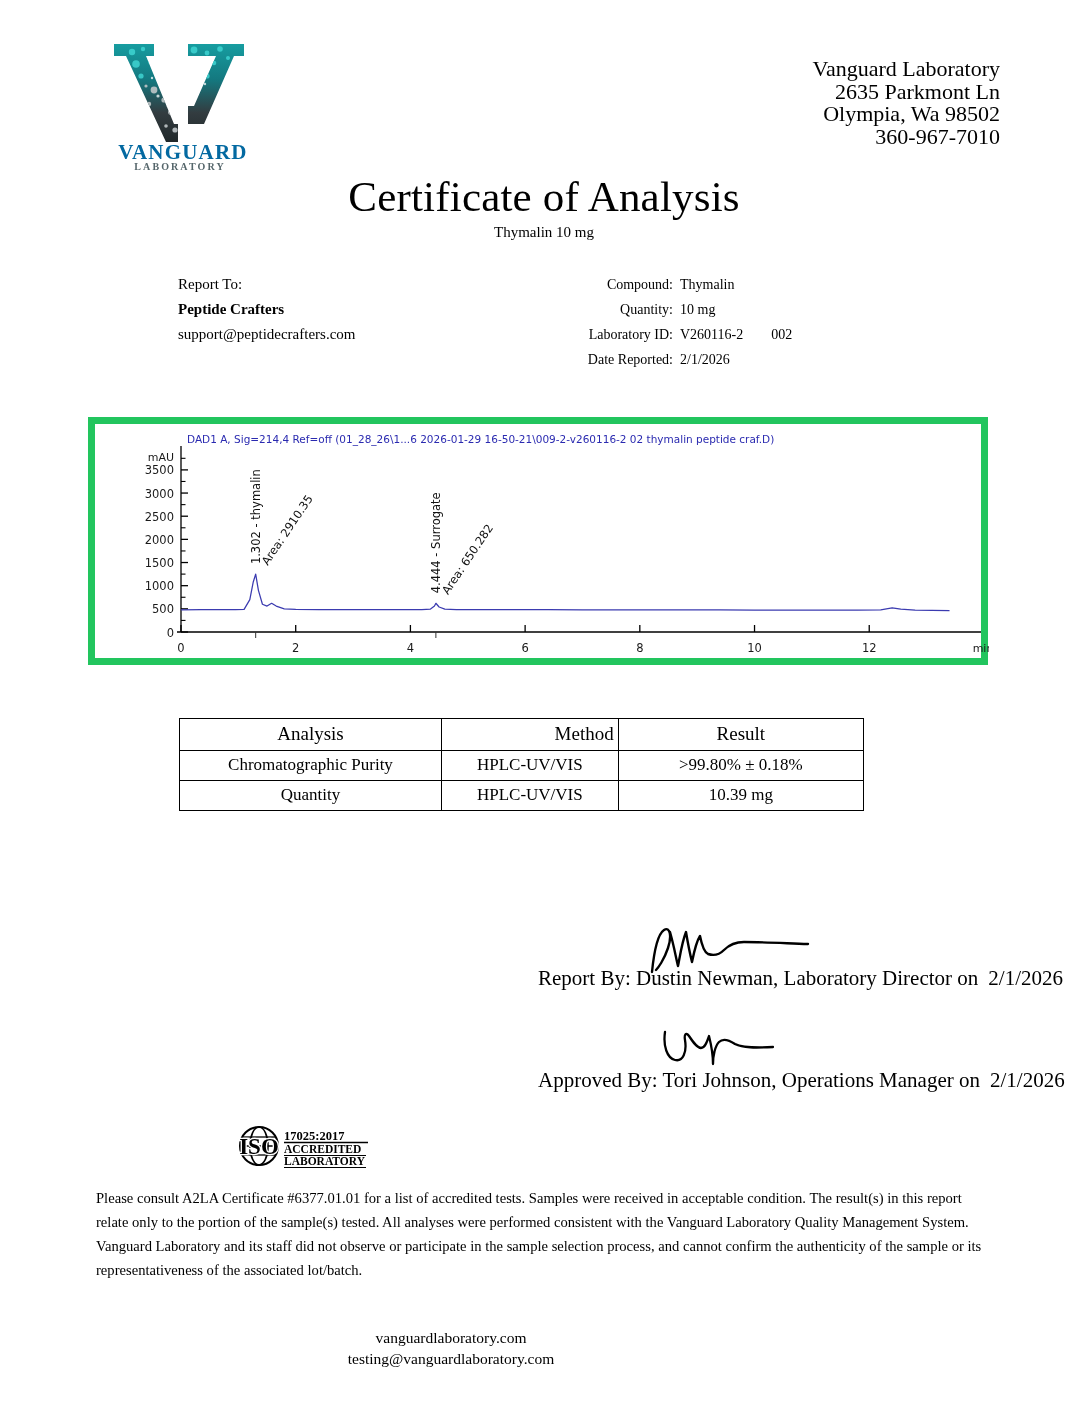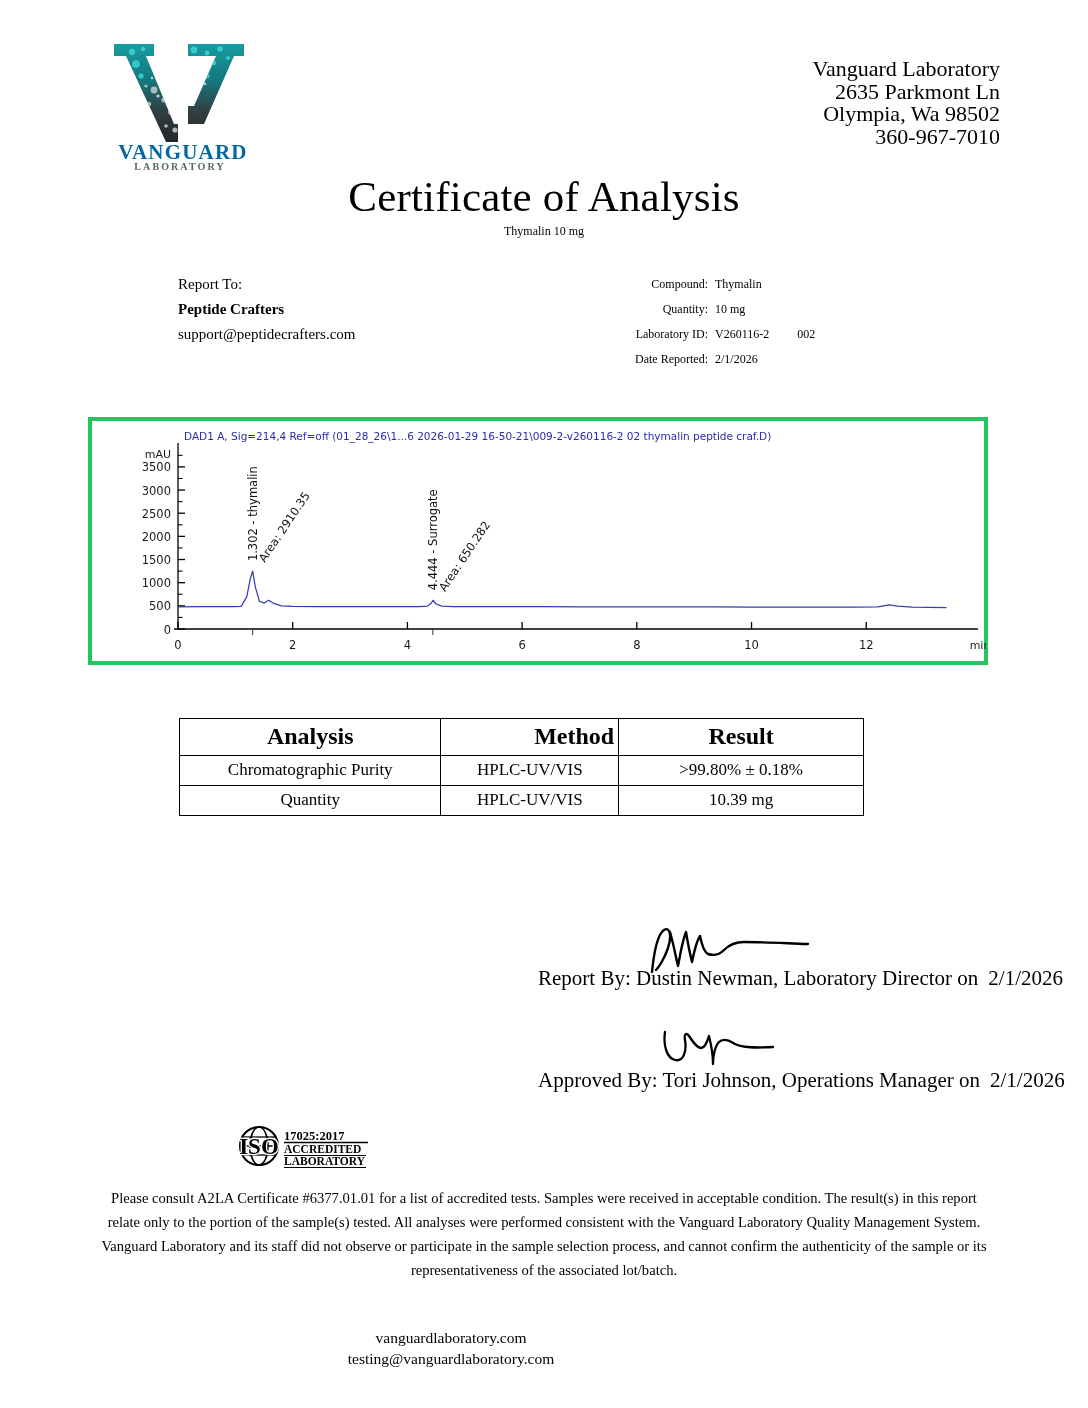--- a/index.html
+++ b/index.html
@@ -76,57 +76,57 @@
     font-size: 43px;
     line-height: 50px;
     letter-spacing: 0.2px;
   }
   .doc-subtitle {
     position: absolute;
     left: 0;
     top: 224px;
     width: 1088px;
     text-align: center;
-    font-size: 12px;
+    font-size: 15px;
   }
 
   
   .report-to {
     position: absolute;
     left: 178px;
     top: 272px;
     font-size: 15px;
     line-height: 25px;
   }
   .report-to .strong { font-weight: bold; }
 
   .meta {
     position: absolute;
-    left: 568px;
+    left: 533px;
     top: 272px;
-    font-size: 12px;
+    font-size: 14px;
     line-height: 25px;
   }
   .meta-row { display: flex; align-items: baseline; }
   .meta-label {
     width: 140px;
     text-align: right;
     padding-right: 7px;
   }
   .meta-value { text-align: left; }
   .meta-extra { padding-left: 28px; }
 
   
   .chrom {
     position: absolute;
     left: 88px;
     top: 417px;
     width: 900px;
     height: 248px;
-    border: 4px solid #22c55e;
+    border: 7px solid #22c55e;
     background: #ffffff;
     box-sizing: border-box;
   }
   .chrom-title {
     position: absolute;
     left: 92px;
     top: 9px;
     font-family: "DejaVu Sans", sans-serif;
     font-size: 10.5px;
     color: #2a2ab0;
@@ -157,21 +157,21 @@
     width: 685px;
     border-collapse: collapse;
     font-size: 17px;
   }
   .results th, .results td {
     border: 1.5px solid #000000;
     text-align: center;
     padding: 4px 4px 5px 4px;
     background: #ffffff;
   }
-  .results th { font-weight: bold; font-size: 24px; }
+  .results th { font-weight: normal; font-size: 19px; }
   .results .c1 { width: 262px; }
   .results .c2 { width: 175px; text-align: right; }
   .results .c3 { width: 248px; }
   .results tr { height: 25px; }
 
   
   .sig-wrap { position: absolute; left: 0; top: 0; width: 1088px; }
   .sig-img { position: absolute; }
   .sig-line {
     position: absolute;
@@ -188,21 +188,20 @@
     width: 136px;
     height: 44px;
   }
 
   
   .disclaimer {
     position: absolute;
     left: 96px;
     top: 1186px;
     width: 896px;
-    text-align: center;
     font-size: 14.6px;
     line-height: 24px;
   }
 
   
   .footer {
     position: absolute;
     left: 0;
     top: 1327px;
     width: 902px;

